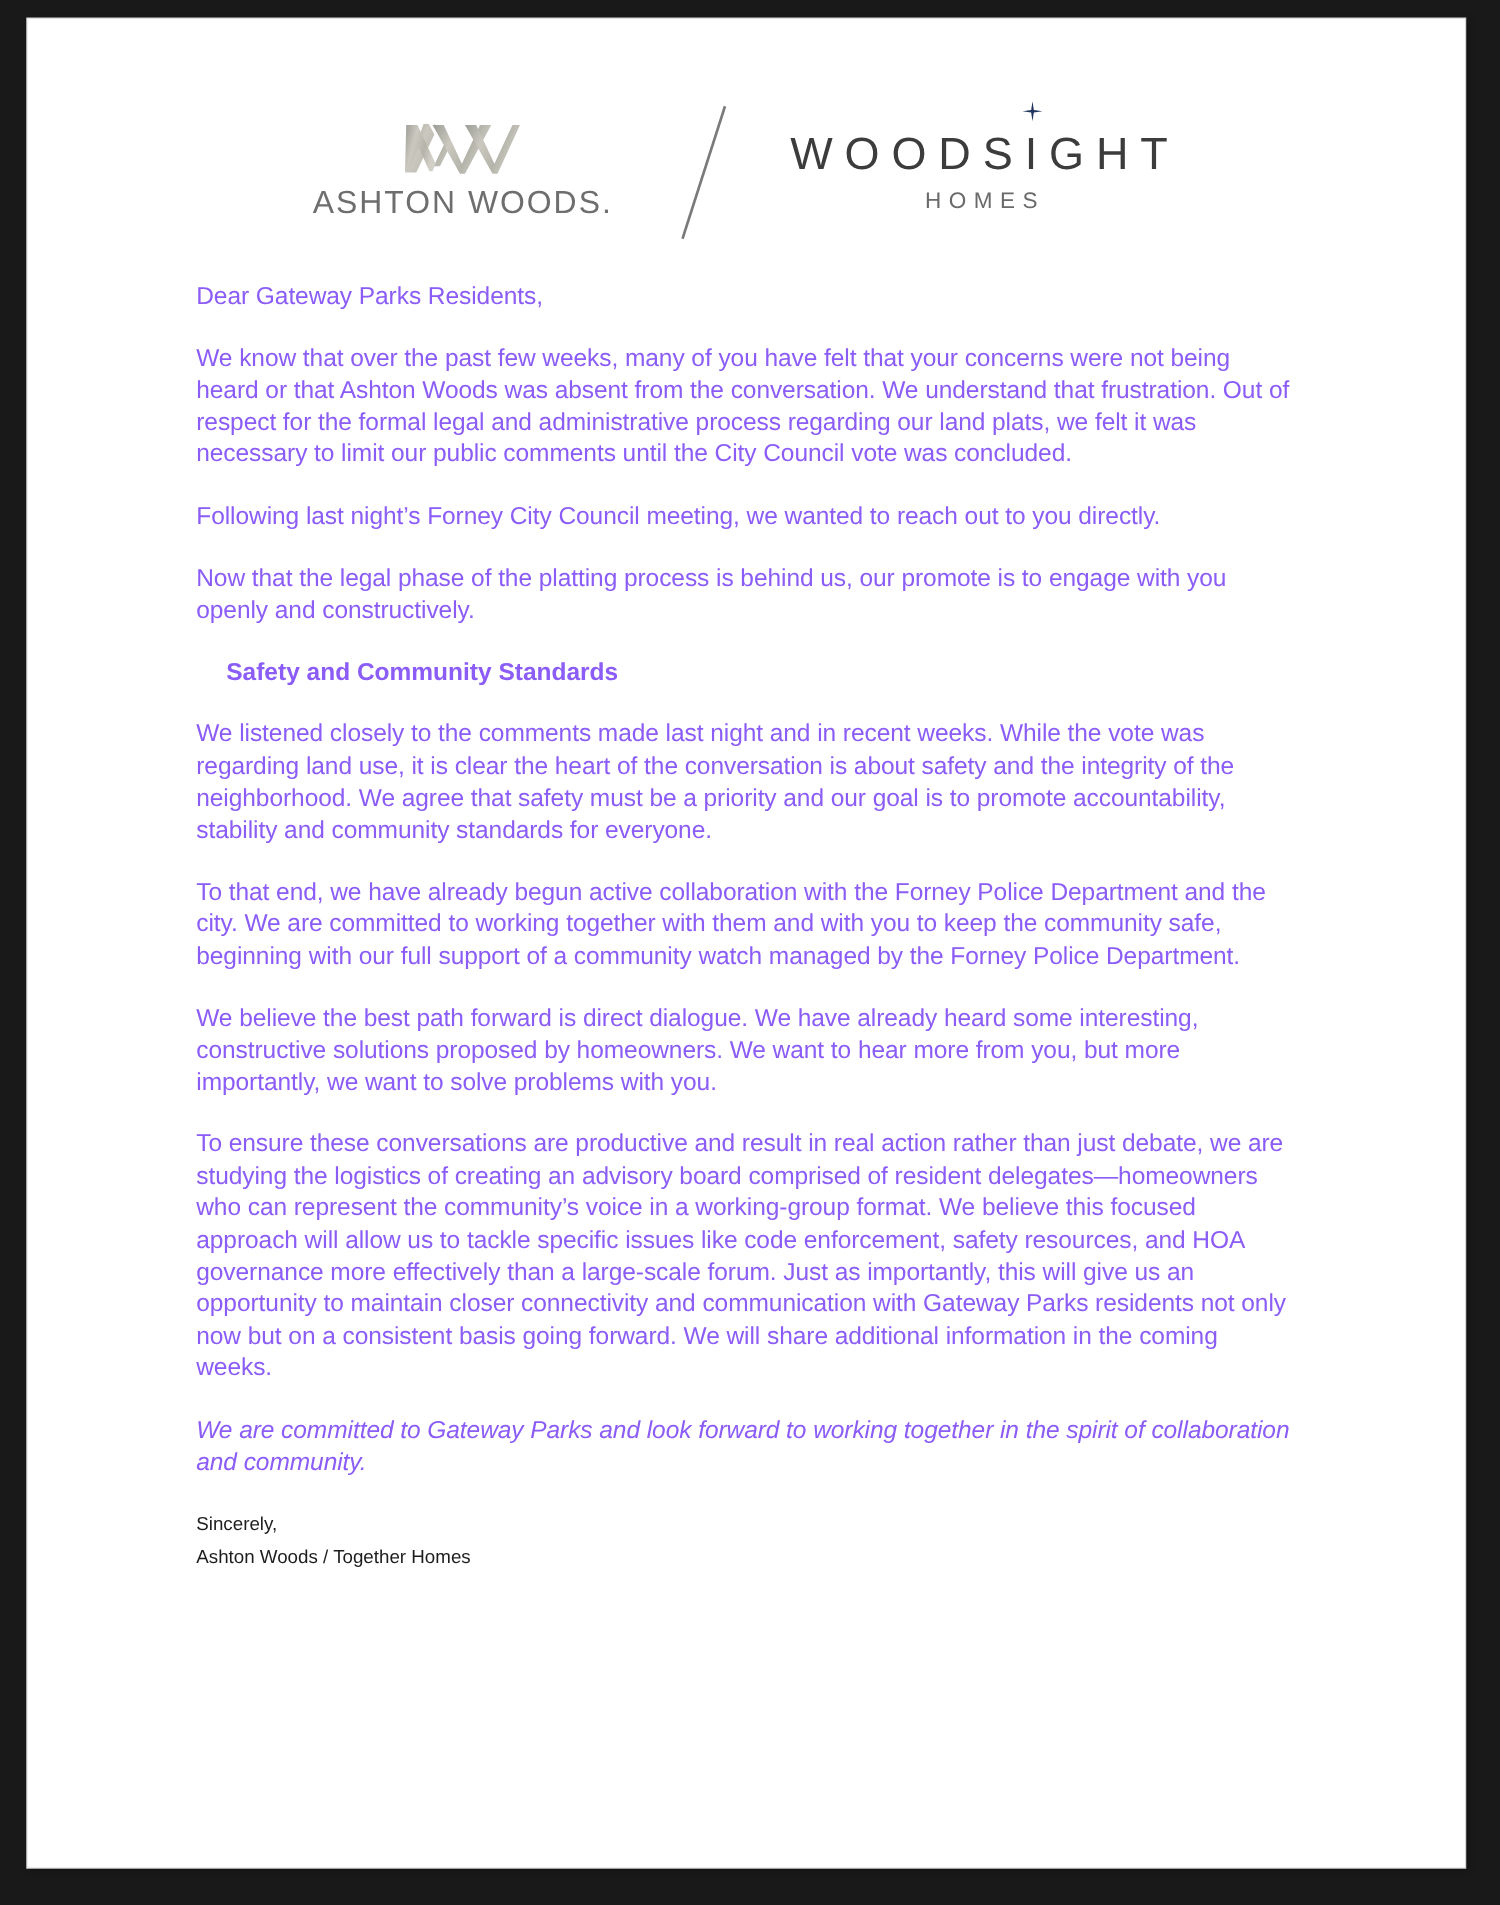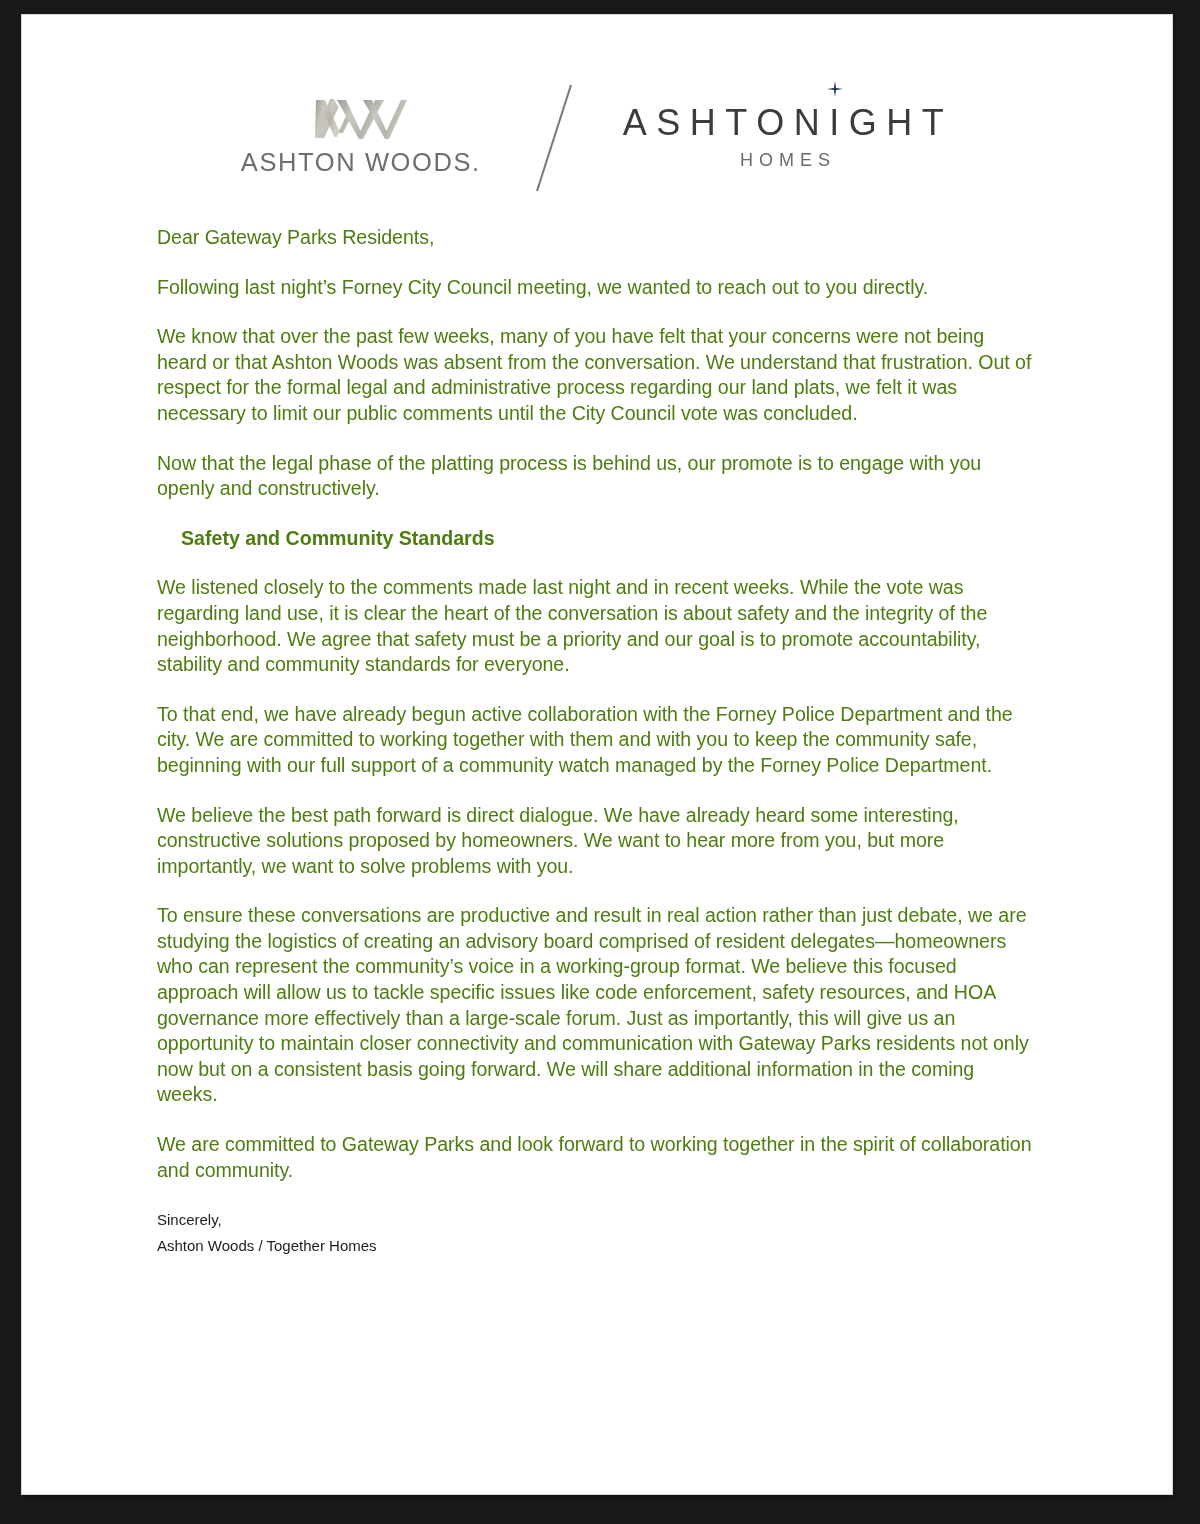--- a/index.html
+++ b/index.html
@@ -119,36 +119,37 @@
 
   
   .letter-body {
     position: absolute;
     left: 135px;
     top: 210px;
     width: 880px;
   }
 
   .para {
-    color: #4d7c0f;
+    color: #8b5cf6;
     font-size: 19.6px;
     line-height: 25.6px;
     margin: 0 0 24px 0;
     letter-spacing: -0.05px;
   }
 
   .para.heading {
     font-weight: bold;
     margin-bottom: 24px;
     letter-spacing: 0;
     margin-left: 24px;
   }
 
   .para.tight {
     margin-bottom: 0;
+    font-style: italic;
   }
 
   .sig-line {
     color: #1d1d1d;
     font-size: 15px;
     line-height: 25.6px;
     margin: 0;
   }
 
   .signature-block {
@@ -186,37 +187,37 @@
         </div>
 
         <div class="divider">
           <svg width="56" height="110" viewBox="0 0 56 110" xmlns="http://www.w3.org/2000/svg" aria-hidden="true">
             <line x1="44" y1="2" x2="10" y2="108" stroke="#7a7a7a" stroke-width="2.1"></line>
           </svg>
         </div>
 
         <div class="sl-block">
           <div class="sl-word">
-            <span>ASHTON</span><span class="dotted-i"><span>I</span><svg class="star-dot" viewBox="0 0 24 24" xmlns="http://www.w3.org/2000/svg" aria-hidden="true">
+            <span>WOODS</span><span class="dotted-i"><span>I</span><svg class="star-dot" viewBox="0 0 24 24" xmlns="http://www.w3.org/2000/svg" aria-hidden="true">
                     <path d="M12 0 L13.6 10.4 L24 12 L13.6 13.6 L12 24 L10.4 13.6 L0 12 L10.4 10.4 Z" fill="#21365f"></path>
                   </svg></span><span>GHT</span>
           </div>
           <div class="sl-sub">HOMES</div>
         </div>
 
       </div>
     </div>
 
     <div class="letter-body">
 
       <p class="para">Dear Gateway Parks Residents,</p>
 
+      <p class="para">We know that over the past few weeks, many of you have felt that your concerns were not being heard or that Ashton Woods was absent from the conversation. We understand that frustration. Out of respect for the formal legal and administrative process regarding our land plats, we felt it was necessary to limit our public comments until the City Council vote was concluded.</p>
+
       <p class="para">Following last night’s Forney City Council meeting, we wanted to reach out to you directly.</p>
-
-      <p class="para">We know that over the past few weeks, many of you have felt that your concerns were not being heard or that Ashton Woods was absent from the conversation. We understand that frustration. Out of respect for the formal legal and administrative process regarding our land plats, we felt it was necessary to limit our public comments until the City Council vote was concluded.</p>
 
       <p class="para">Now that the legal phase of the platting process is behind us, our promote is to engage with you openly and constructively.</p>
 
       <p class="para heading">Safety and Community Standards</p>
 
       <p class="para">We listened closely to the comments made last night and in recent weeks. While the vote was regarding land use, it is clear the heart of the conversation is about safety and the integrity of the neighborhood. We agree that safety must be a priority and our goal is to promote accountability, stability and community standards for everyone.</p>
 
       <p class="para">To that end, we have already begun active collaboration with the Forney Police Department and the city. We are committed to working together with them and with you to keep the community safe, beginning with our full support of a community watch managed by the Forney Police Department.</p>
 
 

